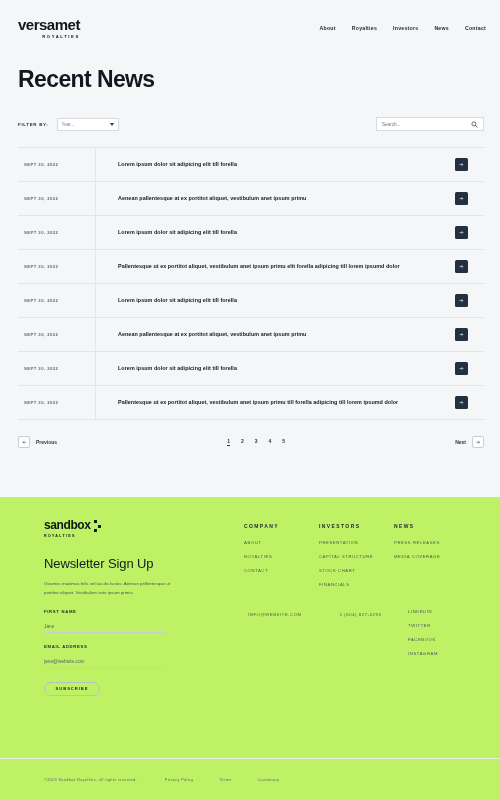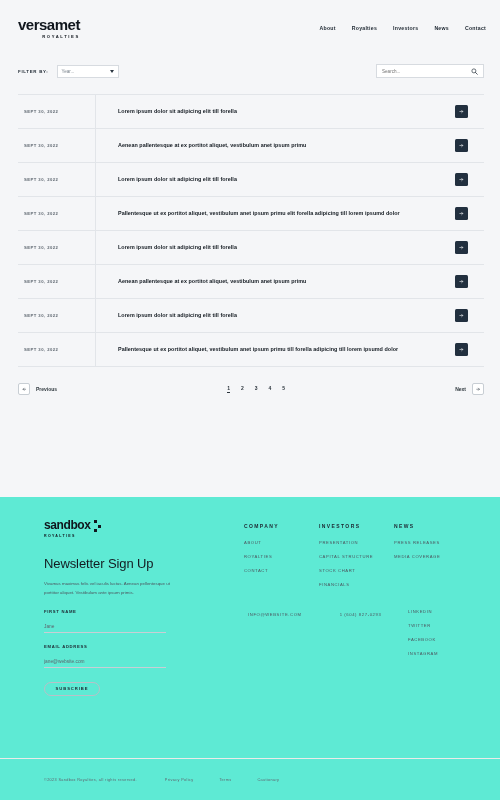--- a/index.html
+++ b/index.html
@@ -108,21 +108,21 @@
   .page-nums { display: flex; gap: 11px; }
   .page-num {
     font-size: 5px; color: #2b343c; font-weight: 600; cursor: pointer;
     padding-bottom: 1px;
   }
   .page-num.active { border-bottom: 1px solid #2b343c; }
 
   
   .footer {
     position: absolute; left: 0; right: 0; top: 497px; bottom: 0;
-    background: #5eead4;
+    background: #bef264;
   }
   .footer-inner { padding: 22px 14px 0 44px; display: flex; }
   .f-left { width: 200px; }
   .f-logo-main {
     font-size: 12px; font-weight: 700; letter-spacing: -0.4px; color: #0f151b;
     line-height: 1; display: inline-block;
   }
   .f-logo-row { display: flex; align-items: flex-start; gap: 3px; }
   .dots { display: grid; grid-template-columns: 3px 3px; gap: 1.5px; margin-top: 1px; }
   .dot { width: 3px; height: 3px; background: #10161d; }
@@ -190,20 +190,21 @@
     </div>
     <div class="nav">
       <div class="nav-item">About</div>
       <div class="nav-item">Royalties</div>
       <div class="nav-item">Investors</div>
       <div class="nav-item">News</div>
       <div class="nav-item">Contact</div>
     </div>
   </div>
 
+  <h1 class="title">Recent News</h1>
 
   <div class="filterbar">
     <div class="filter-left">
       <span class="filter-label">FILTER BY:</span>
       <div class="select">
         <span class="select-value">Year...</span>
         <span class="caret"></span>
       </div>
     </div>
     <div class="search">

